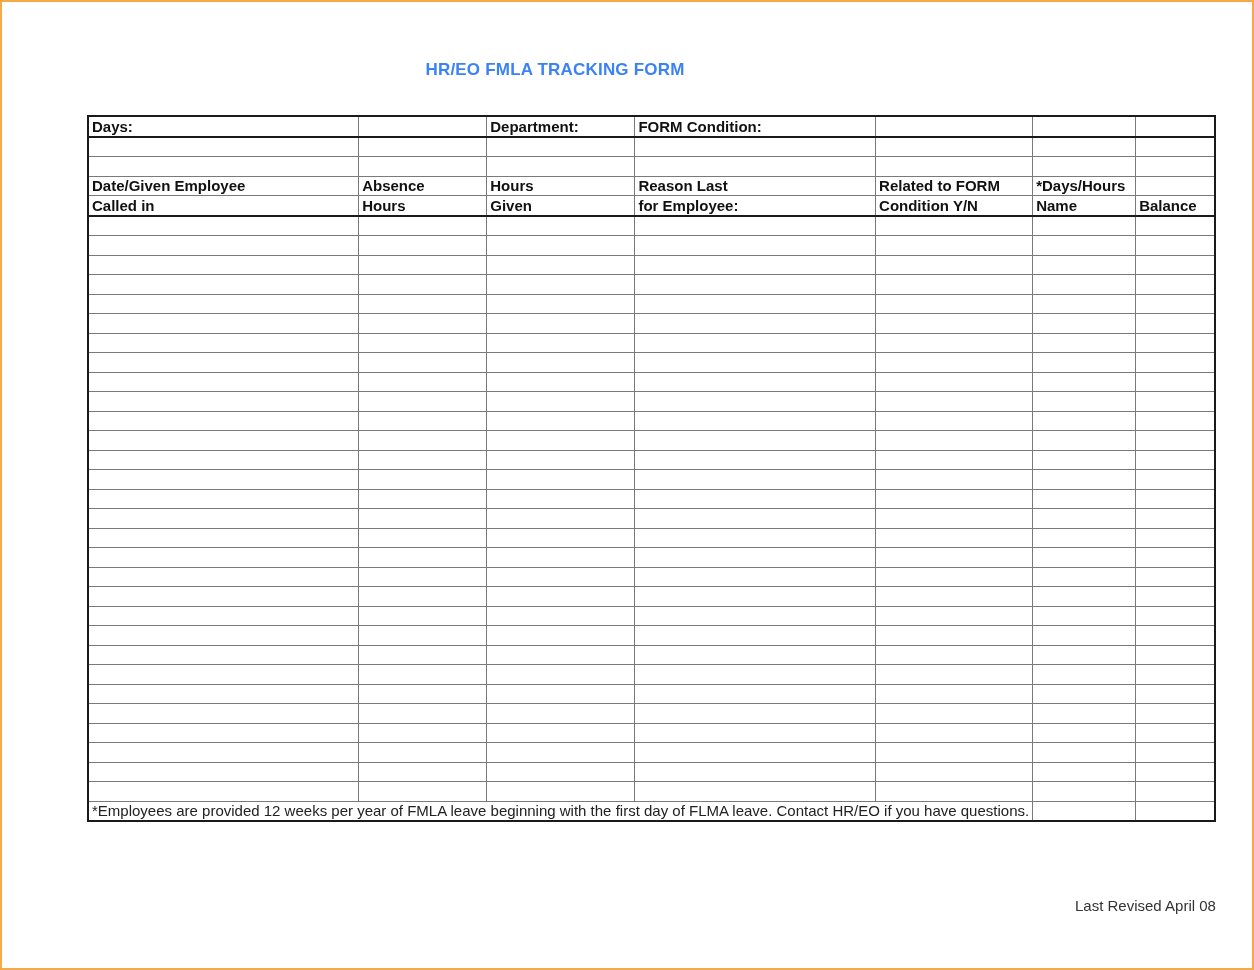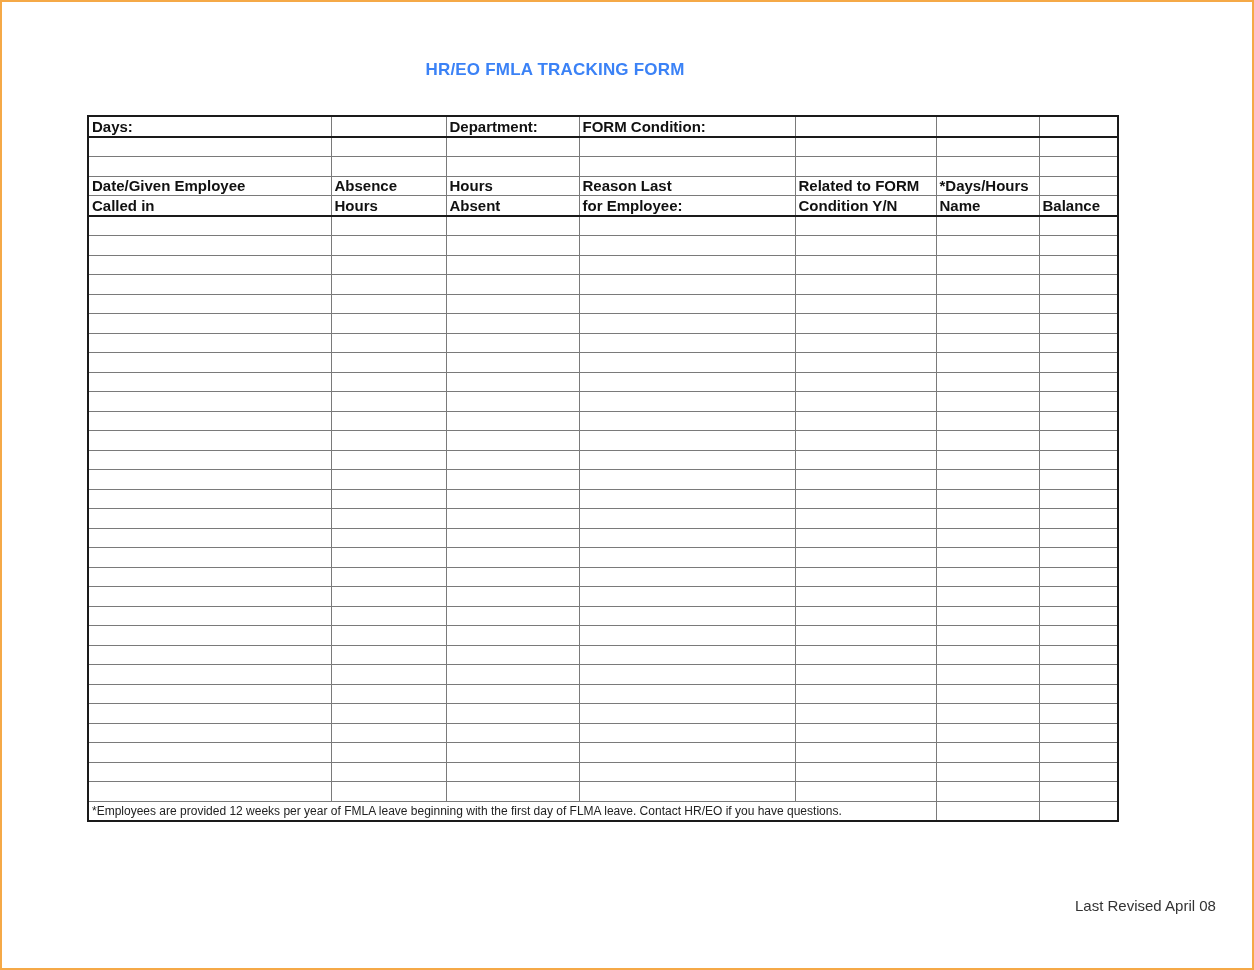--- a/index.html
+++ b/index.html
@@ -24,21 +24,21 @@
       border: 2.5px solid #1a1a1a;
     }
     .form-table td {
       height: 18.5px; padding: 0 3px; border: 1px solid #7a7a7a;
       font-size: 15px; font-weight: bold; color: #111;
       white-space: nowrap; overflow: hidden; line-height: 18px;
       vertical-align: bottom;
     }
     .form-table tr.thick-bottom td { border-bottom: 2.5px solid #1a1a1a; }
     .form-table td.footnote {
-      font-weight: normal; font-size: 12px; color: #222;
+      font-weight: normal; font-size: 15px; color: #222;
     }
     .revised {
       position: absolute; left: 1075px; top: 897px;
       font-size: 15px; color: #333;
     }
   </style>
 </head>
 <body>
 
 <div class="page-frame"></div>
@@ -88,21 +88,21 @@
       <td>Absence</td>
       <td>Hours</td>
       <td>Reason Last</td>
       <td>Related to FORM</td>
       <td>*Days/Hours</td>
       <td></td>
     </tr>
     <tr class="thick-bottom">
       <td>Called in</td>
       <td>Hours</td>
-      <td>Absent</td>
+      <td>Given</td>
       <td>for Employee:</td>
       <td>Condition Y/N</td>
       <td>Name</td>
       <td>Balance</td>
     </tr>
   </tbody>
   <tbody id="entries">
       <tr>
         <td></td>
         <td></td>

